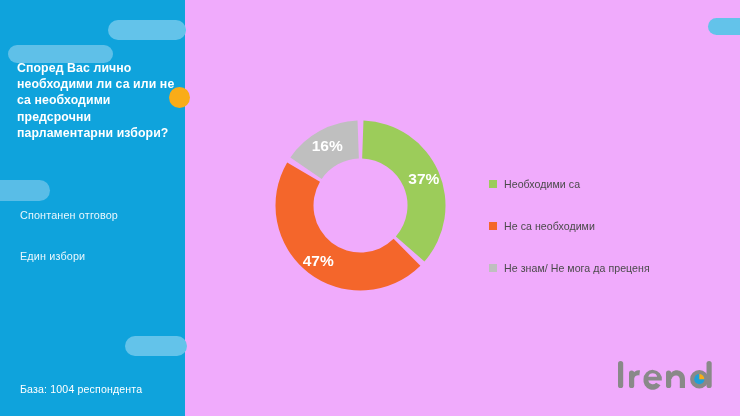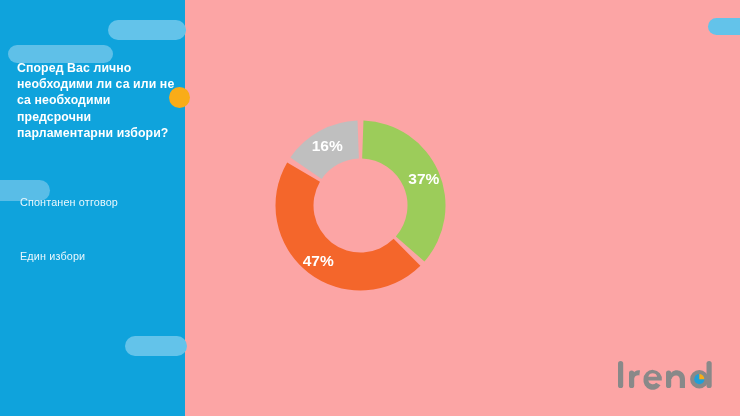--- a/index.html
+++ b/index.html
@@ -3,21 +3,21 @@
 <meta charset="utf-8">
 <style>
   html,body{margin:0;padding:0;}
   body{
     width:740px;height:416px;
     background:#ffffff;
     font-family:"Liberation Sans","DejaVu Sans",sans-serif;
     overflow:hidden;
     position:relative;
   }
-  .slide{position:relative;width:740px;height:416px;background:#fca5a5;overflow:hidden;}
+  .slide{position:relative;width:740px;height:416px;background:#f0abfc;overflow:hidden;}
 
   
   .sidebar{
     position:absolute;left:0;top:0;width:185px;height:416px;
     background:#0fa3dc;
     overflow:visible;
   }
   .deco{position:absolute;border-radius:999px;background:#5fc0e8;}
   
   .deco-top-right{left:108px;top:20px;width:78px;height:20px;background:#63c3ea;}
@@ -38,21 +38,21 @@
 
   .q-title{
     position:absolute;left:17px;top:60px;width:160px;
     color:#ffffff;font-weight:bold;font-size:12.3px;line-height:16.2px;
     letter-spacing:0.1px;
   }
   .sub-line{
     position:absolute;left:20px;color:#eaf7fd;font-size:10.8px;font-weight:normal;
     letter-spacing:0.15px;
   }
-  .sub-1{top:196px;}
+  .sub-1{top:209px;}
   .sub-2{top:250px;}
   .base-line{
     position:absolute;left:20px;top:383px;
     color:#ffffff;font-size:10.6px;letter-spacing:0.15px;
   }
 
   
   .chart-area{position:absolute;left:258px;top:103px;width:205px;height:205px;}
   .chart-svg{display:block;}
   .pct{
@@ -81,37 +81,52 @@
   <div class="sidebar">
     <div class="deco deco-top-right"></div>
     <div class="deco deco-top-left"></div>
     <div class="deco deco-mid-left"></div>
     <div class="deco deco-bottom"></div>
     <div class="deco-dot"></div>
 
     <div class="q-title">Според Вас лично необходими ли са или не са необходими предсрочни парламентарни избори?</div>
     <div class="sub-line sub-1">Спонтанен отговор</div>
     <div class="sub-line sub-2">Един избори</div>
+    <div class="base-line">База:  1004 респондента</div>
   </div>
 
   <div class="chart-area">
     <svg class="chart-svg" width="205" height="205" viewBox="0 0 205 205">
       <g id="donut-slices">
           <path d="M 105.4664572197126 17.551779703376866 A 85 85 0 0 1 166.45526725613658 158.48860411008783 L 137.86350071809906 133.45840462557797 A 47 47 0 0 0 104.14027634501755 55.5286311301025 Z" fill="#9ccc5a"></path>
           <path d="M 162.39390784690556 162.81351260560427 A 85 85 0 0 1 29.186338117383087 59.48713004970113 L 61.96185754725888 78.71641308630532 A 47 47 0 0 0 135.61780786828896 135.84982461721648 Z" fill="#f4662b"></path>
           <path d="M 32.36535264634489 54.47780470888032 A 85 85 0 0 1 99.53354278028736 17.551779703376866 L 100.85972365498242 55.528631130102504 A 47 47 0 0 0 63.719665580920115 75.94655083902794 Z" fill="#bfbfbf"></path>
         </g>
       <g id="donut-labels">
           <text x="165.8250691721947" y="80.59679554620013" text-anchor="middle" class="pct">37%</text>
           <text x="60.209413297944636" y="162.52069585392263" text-anchor="middle" class="pct">47%</text>
           <text x="69.2589964869816" y="47.53483907697344" text-anchor="middle" class="pct">16%</text>
         </g>
     </svg>
   </div>
 
+  <div class="legend">
+    <div class="legend-row">
+      <span class="legend-swatch" style="background: rgb(156, 204, 90);"></span>
+      <span class="legend-label">Необходими са</span>
+    </div>
+    <div class="legend-row">
+      <span class="legend-swatch" style="background: rgb(244, 102, 43);"></span>
+      <span class="legend-label">Не са необходими</span>
+    </div>
+    <div class="legend-row">
+      <span class="legend-swatch" style="background: rgb(191, 191, 191);"></span>
+      <span class="legend-label">Не знам/ Не мога да преценя</span>
+    </div>
+  </div>
 
   <div class="logo">
     <svg width="112" height="42" viewBox="0 0 112 42">
       <g fill="#898989" font-family="Liberation Sans, sans-serif">
 
         <rect x="2" y="4" width="5.2" height="27" rx="2.6"></rect>
 
         <rect x="13" y="13.5" width="5.2" height="17.5" rx="2.6"></rect>
         <path d="M16.2 18.5c1.4-4.2 4.6-5.6 7.8-5.1l-.7 5c-2.6-.4-4.6.8-5.2 2.8z"></path>
 

